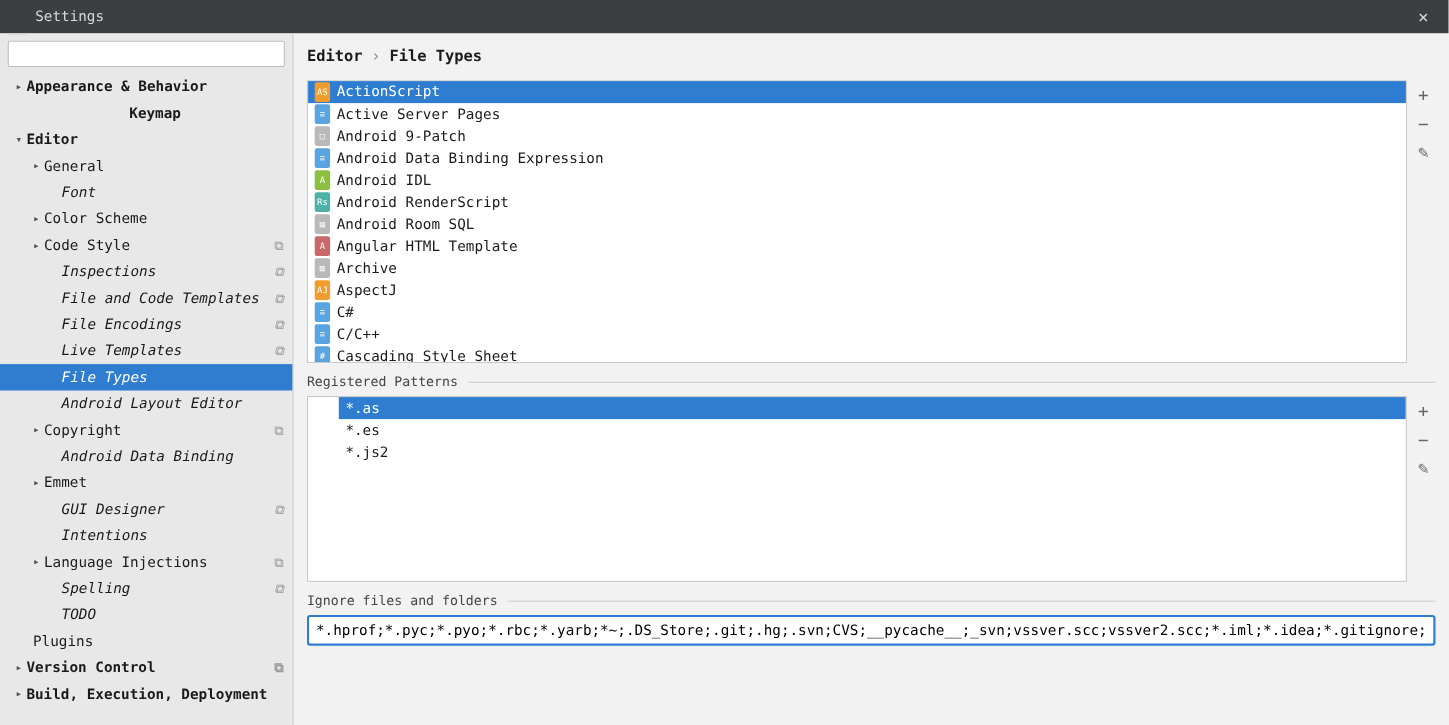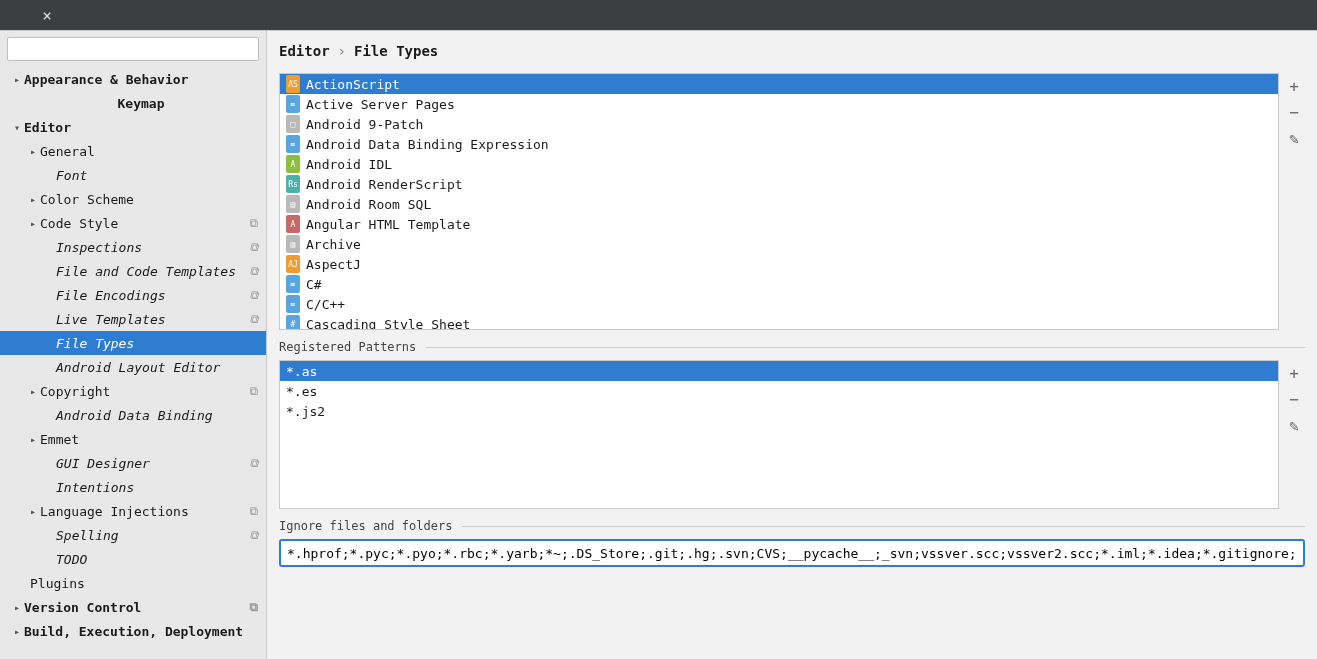--- a/index.html
+++ b/index.html
@@ -146,21 +146,21 @@
   display: flex;
   align-items: stretch;
 }
 .list-box {
   flex: 1;
   background: #fff;
   border: 1px solid #c9c9c9;
   height: 257px;
   overflow-y: scroll;
 }
-.list-box.patterns { height: 149px; }
+.list-box.patterns { height: 169px; padding-left: 28px; }
 .list-item {
   height: 20px;
   display: flex;
   align-items: center;
   padding: 0 6px;
   gap: 6px;
   font-size: 13px;
 }
 .list-item .file-icon {
   width: 14px; height: 18px;
@@ -205,20 +205,21 @@
 .ico-gray { background:#b9b9b9; color:#fff; }
 .ico-green { background:#8cbf3f; color:#fff; }
 .ico-red { background:#c96868; color:#fff; }
 .ico-teal { background:#4eb1a8; color:#fff; }
 </style>
 </head>
 <body>
 
 <div class="titlebar">
   <span class="app-icon">IJ</span>
+  <span class="title">Settings</span>
   <span class="close">×</span>
 </div>
 
 <div class="content">
   <div class="sidebar">
     <div class="search-wrap">
       <div class="search-box">
         <span class="search-icon">🔍</span>
         <input class="search-input" placeholder="" style="">
       </div>

